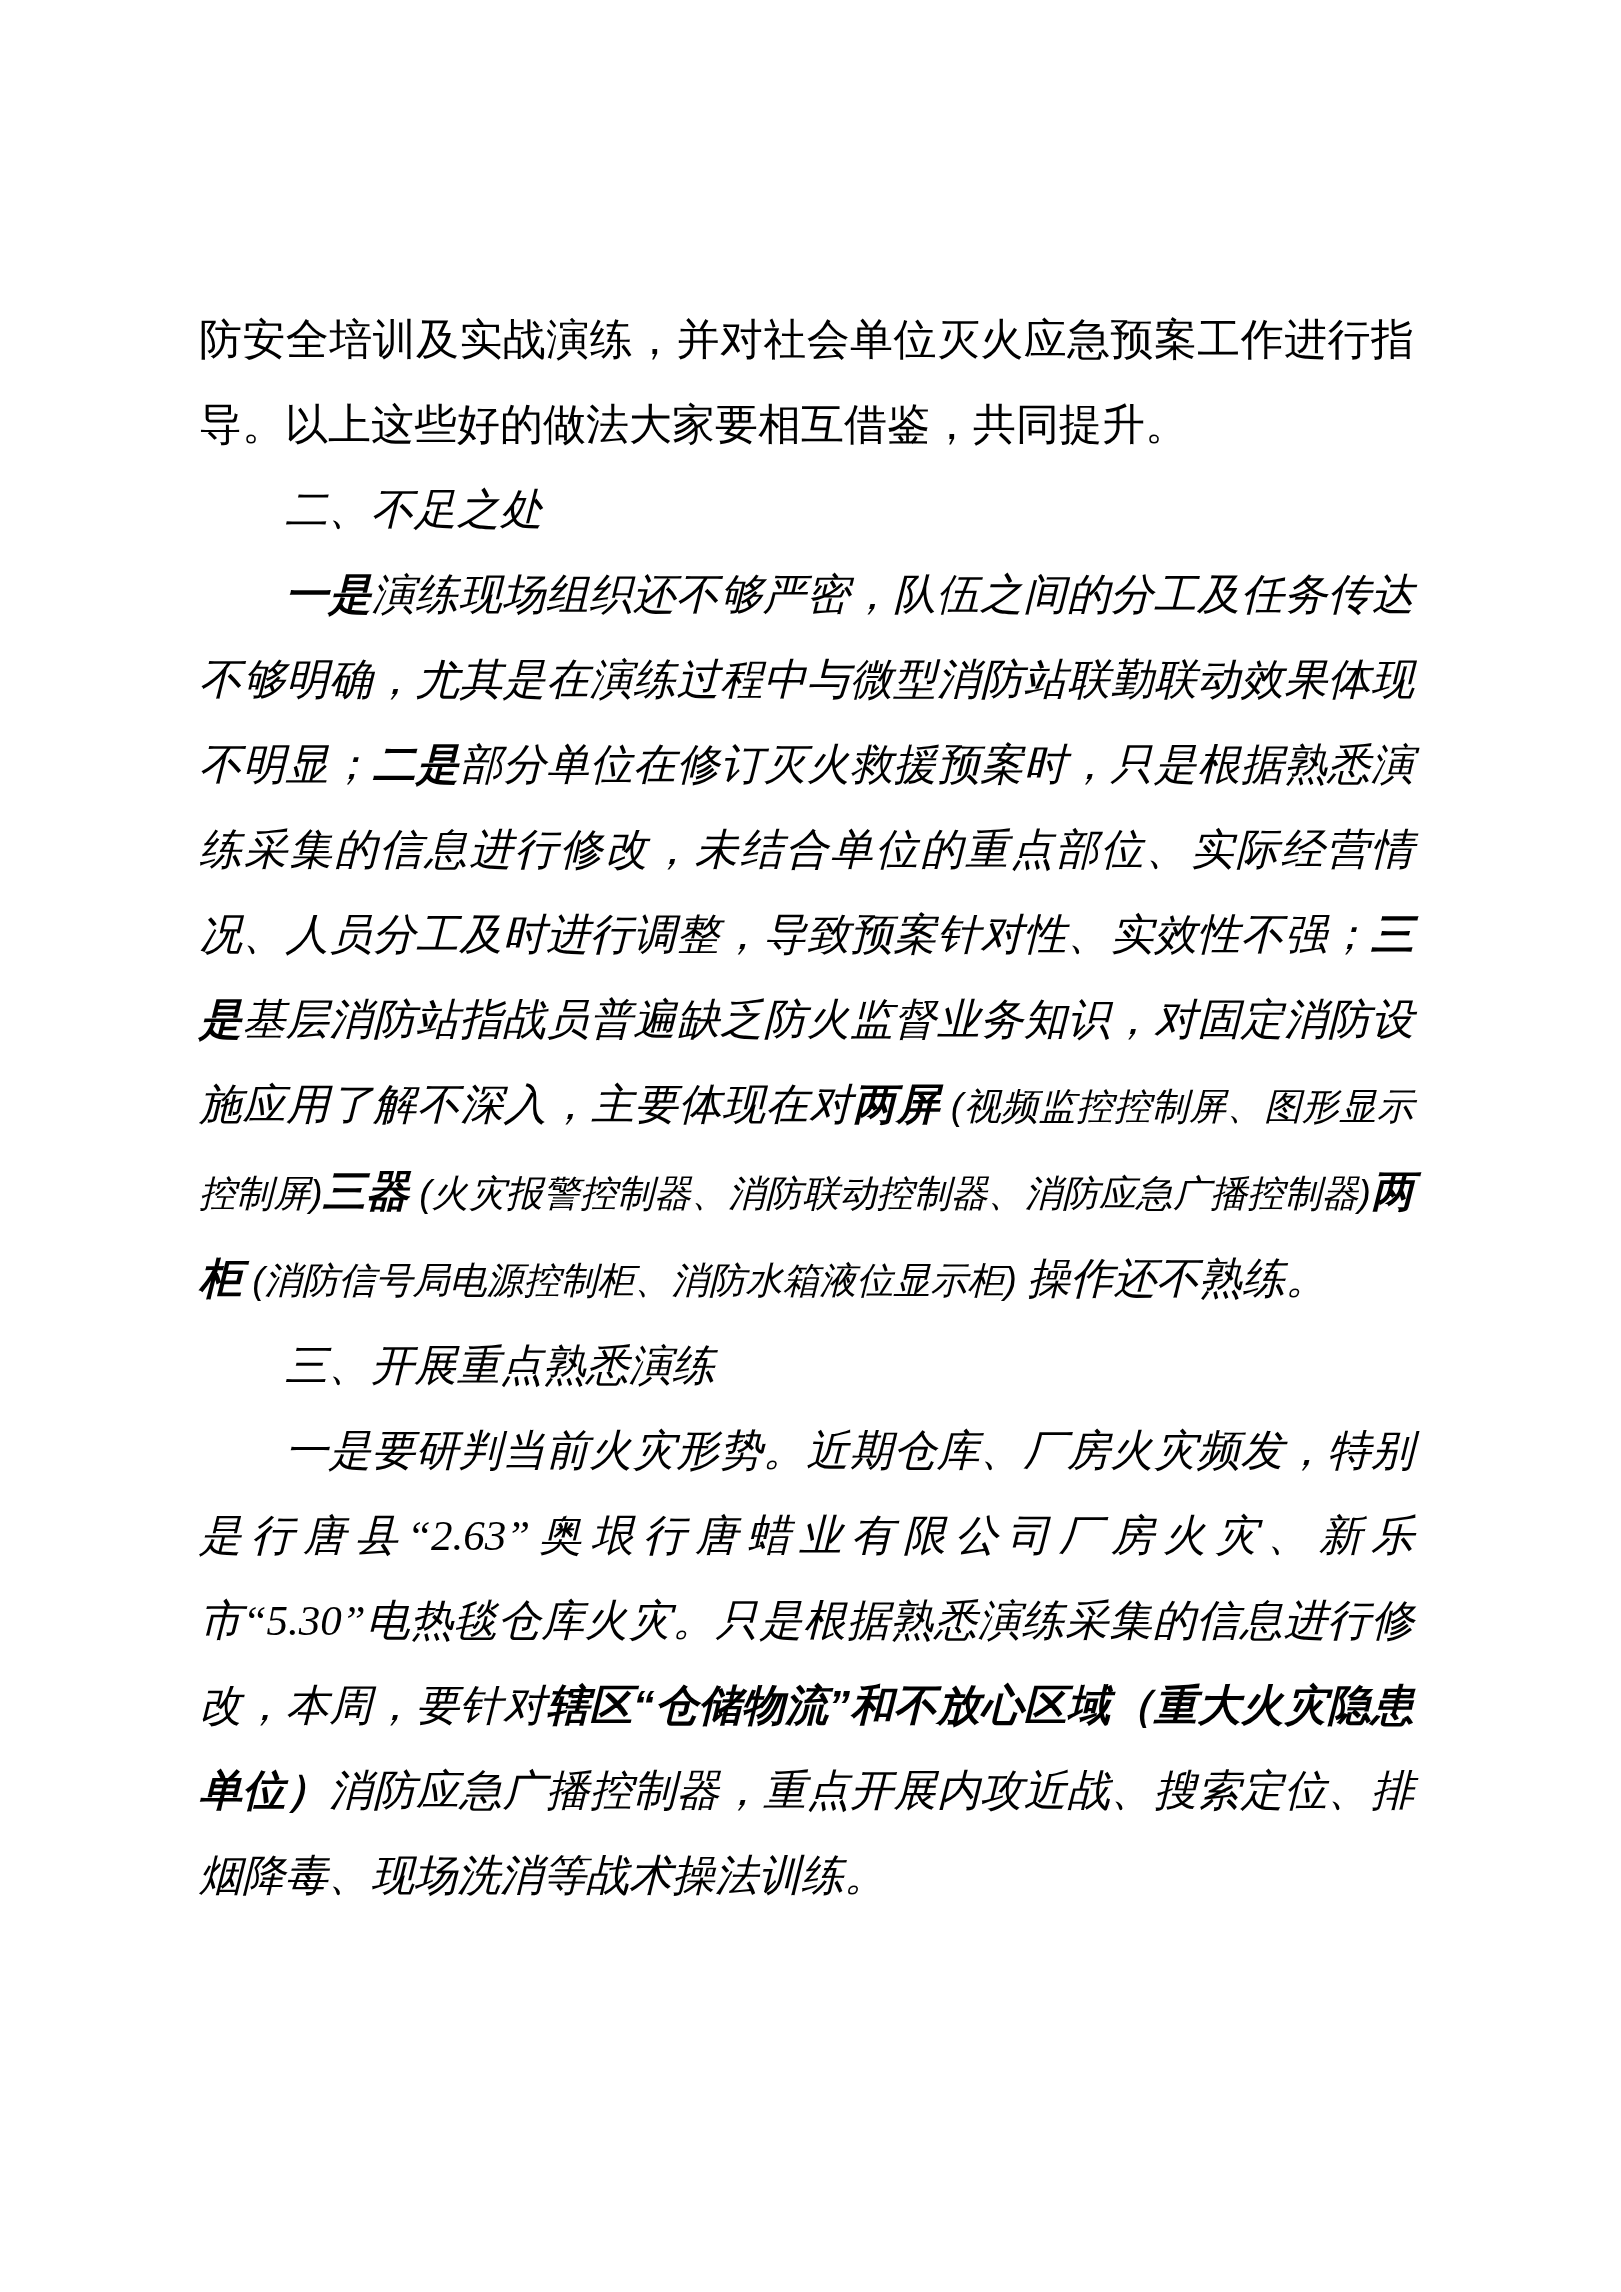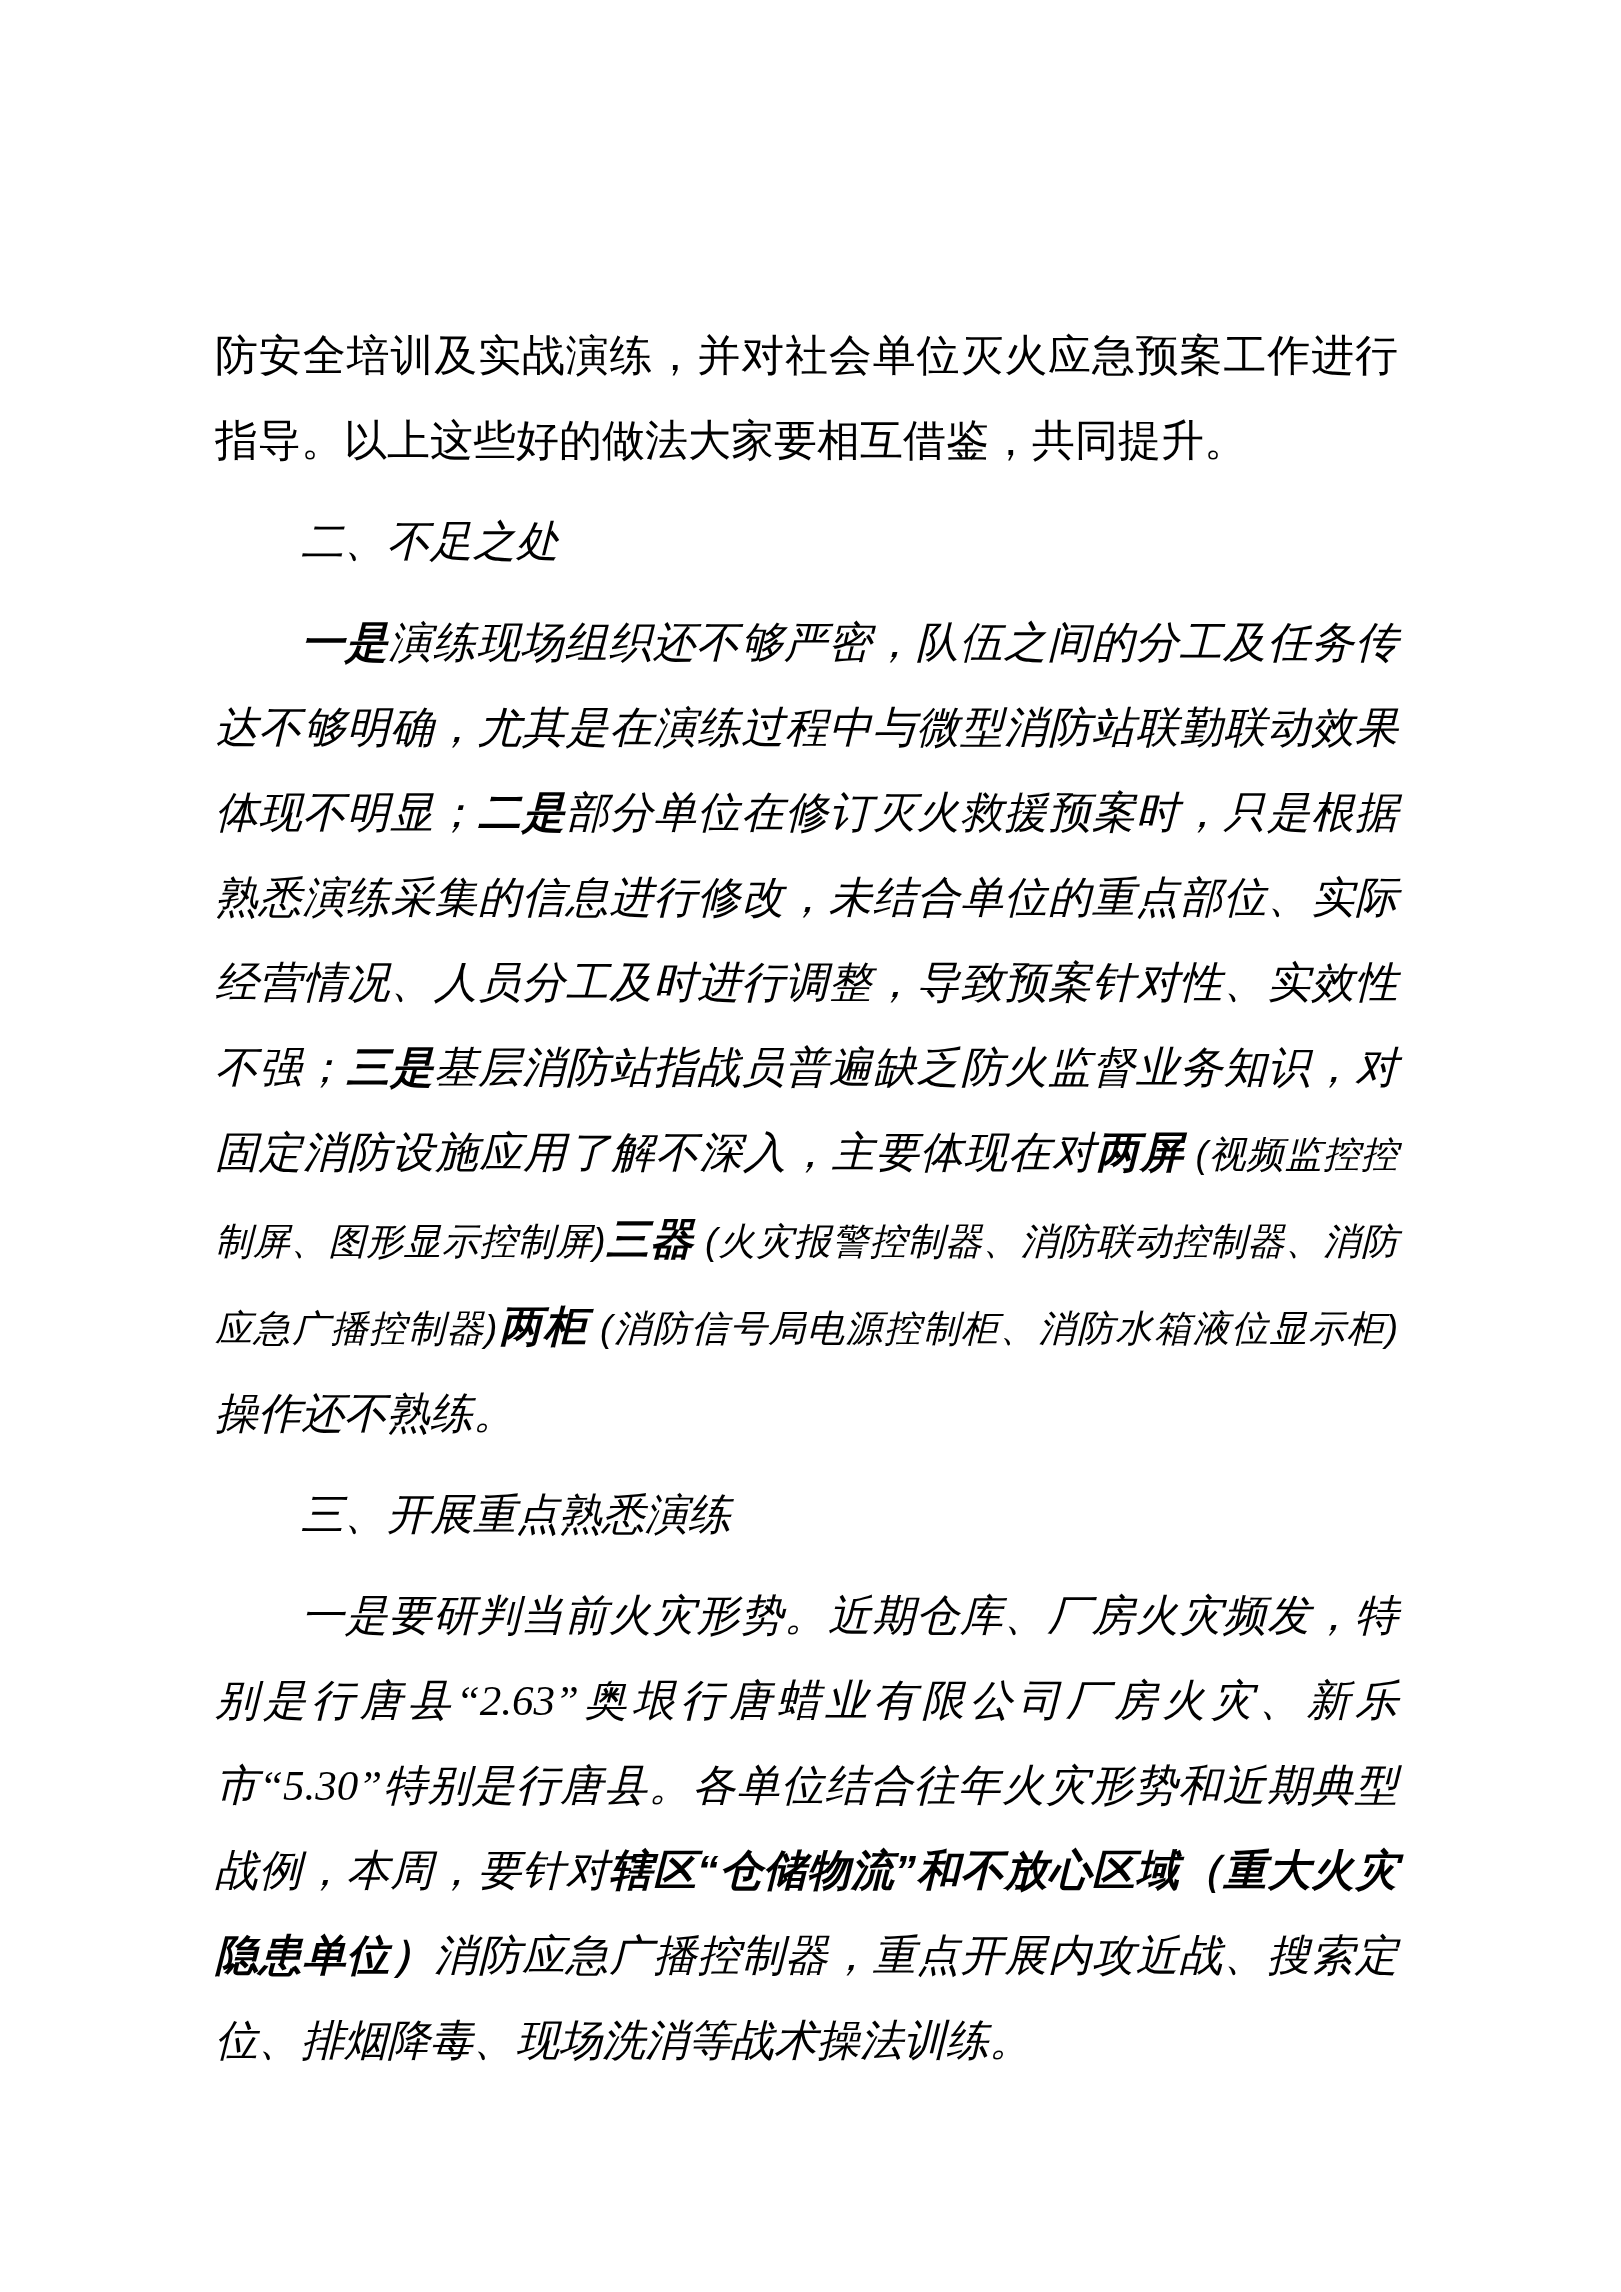--- a/index.html
+++ b/index.html
@@ -12,21 +12,21 @@
     font-family: "Liberation Sans", "DejaVu Sans", sans-serif;
     color: #000000;
   }
   .page-content {
     position: absolute;
     left: 199px;
     top: 297px;
     width: 1215px;
   }
   p.para {
-    margin: 16px;
+    margin: 0;
     padding: 0;
     font-size: 43px;
     line-height: 85px;
     text-align: justify;
     text-align-last: left;
     letter-spacing: 0;
     word-break: normal;
   }
   p.para.indent { text-indent: 86px; font-style: italic; }
   .run-bold { font-weight: 700; }
@@ -34,15 +34,15 @@
   .run-serif { font-family: "Liberation Serif", "DejaVu Serif", serif; }
 </style>
 </head>
 <body>
 
 <div class="page-content">
     <p class="para"><span class="">防安全培训及实战演练，并对社会单位灭火应急预案工作进行指导。以上这些好的做法大家要相互借鉴，共同提升。</span></p>
     <p class="para indent"><span class="">二、不足之处</span></p>
     <p class="para indent"><span class="run-bold">一是</span><span class="">演练现场组织还不够严密，队伍之间的分工及任务传达不够明确，尤其是在演练过程中与微型消防站联勤联动效果体现不明显；</span><span class="run-bold">二是</span><span class="">部分单位在修订灭火救援预案时，只是根据熟悉演练采集的信息进行修改，未结合单位的重点部位、实际经营情况、人员分工及时进行调整，导致预案针对性、实效性不强；</span><span class="run-bold">三是</span><span class="">基层消防站指战员普遍缺乏防火监督业务知识，对固定消防设施应用了解不深入，主要体现在对</span><span class="run-bold">两屏</span><span class="run-small"> (视频监控控制屏、图形显示控制屏)</span><span class="run-bold">三器</span><span class="run-small"> (火灾报警控制器、消防联动控制器、消防应急广播控制器)</span><span class="run-bold">两柜</span><span class="run-small"> (消防信号局电源控制柜、消防水箱液位显示柜) </span><span class="">操作还不熟练。</span></p>
     <p class="para indent"><span class="">三、开展重点熟悉演练</span></p>
-    <p class="para indent"><span class="">一是要研判当前火灾形势。近期仓库、厂房火灾频发，特别是行唐县</span><span class="run-serif">“2.63”</span><span class="">奥垠行唐蜡业有限公司厂房火灾、新乐市</span><span class="run-serif">“5.30”</span><span class="">特别是行唐县。各单位结合往年火灾形势和近期典型战例，本周，要针对</span><span class="run-bold">辖区“仓储物流”和不放心区域（重大火灾隐患单位）</span><span class="">消防应急广播控制器，重点开展内攻近战、搜索定位、排烟降毒、现场洗消等战术操法训练。</span></p>
+    <p class="para indent"><span class="">一是要研判当前火灾形势。近期仓库、厂房火灾频发，特别是行唐县</span><span class="run-serif">“2.63”</span><span class="">奥垠行唐蜡业有限公司厂房火灾、新乐市</span><span class="run-serif">“5.30”</span><span class="">电热毯仓库火灾。只是根据熟悉演练采集的信息进行修改，本周，要针对</span><span class="run-bold">辖区“仓储物流”和不放心区域（重大火灾隐患单位）</span><span class="">消防应急广播控制器，重点开展内攻近战、搜索定位、排烟降毒、现场洗消等战术操法训练。</span></p>
   </div>
 
 
 </body></html>

